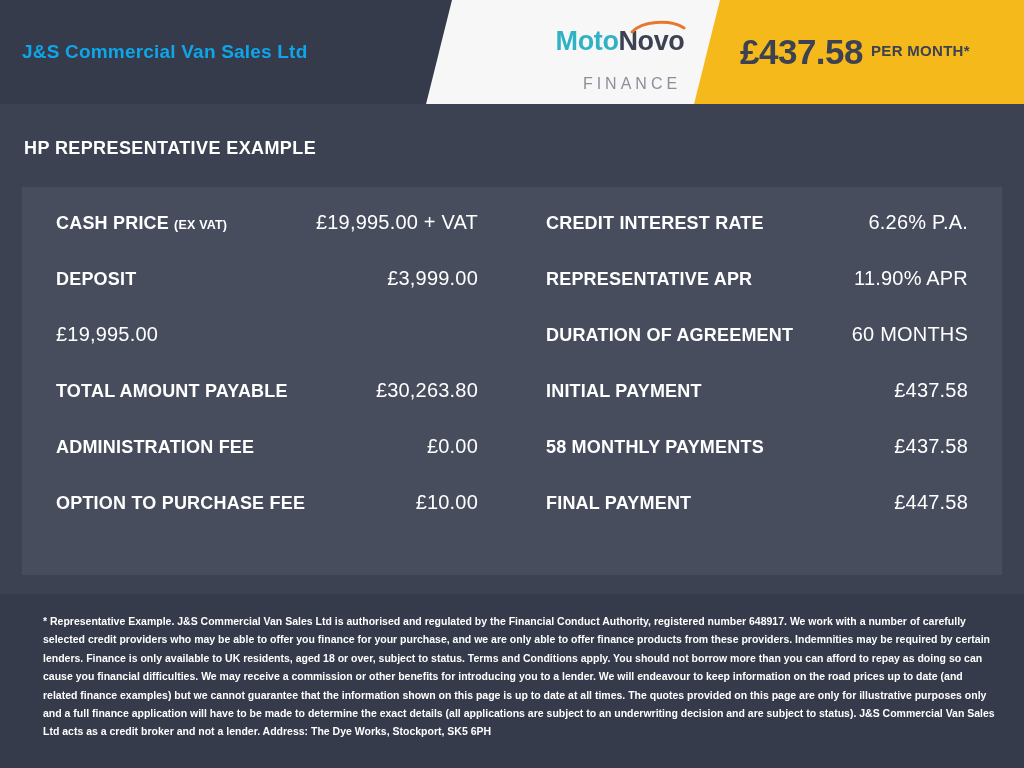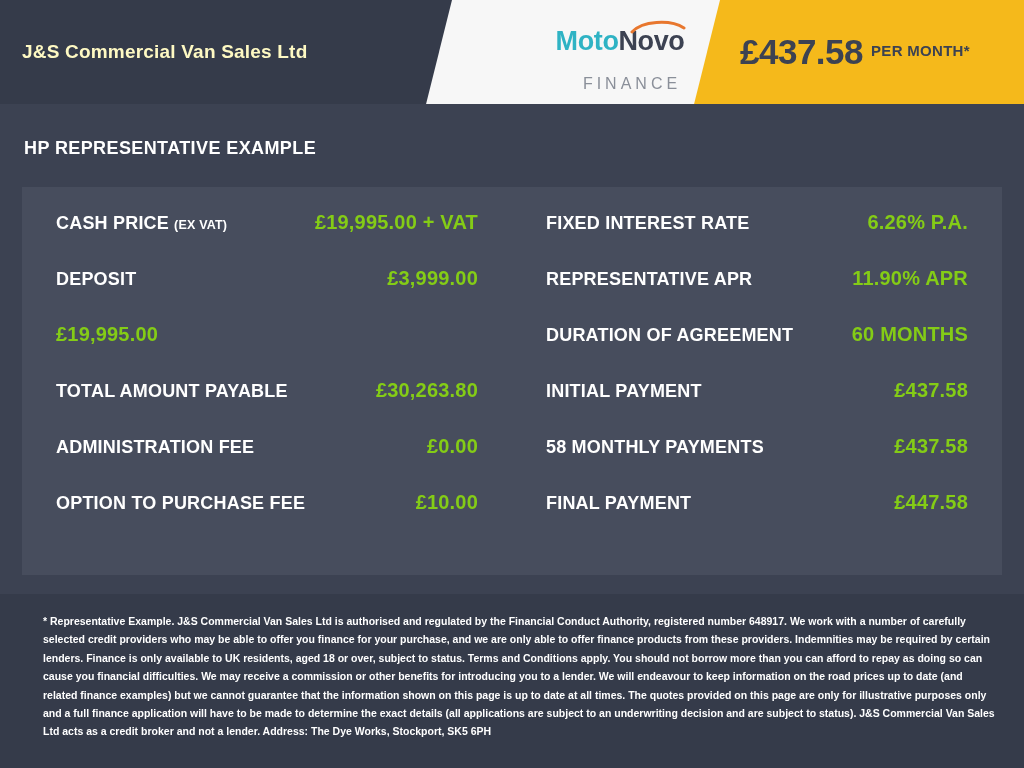--- a/index.html
+++ b/index.html
@@ -27,21 +27,21 @@
   }
   .header-dealer {
     position: absolute;
     left: 22px;
     top: 0;
     height: 104px;
     display: flex;
     align-items: center;
     font-size: 19px;
     font-weight: bold;
-    color: #fef9c3;
+    color: #0ea5e9;
     letter-spacing: 0.2px;
   }
   .header-white-panel {
     position: absolute;
     top: 0;
     left: 452px;
     width: 290px;
     height: 104px;
     background: #f7f7f7;
     transform: skewX(-14deg);
@@ -150,22 +150,22 @@
   }
   .row-label .sub {
     font-size: 12.5px;
     font-weight: bold;
     color: #ffffff;
     margin-left: 5px;
     letter-spacing: 0.2px;
   }
   .row-value {
     font-size: 20px;
-    font-weight: bold;
-    color: #84cc16;
+    font-weight: normal;
+    color: #ffffff;
     letter-spacing: 0.2px;
   }
 
   
   .footer {
     position: absolute;
     left: 0;
     right: 0;
     bottom: 0;
     top: 594px;
@@ -231,21 +231,21 @@
           <div class="row-label">ADMINISTRATION FEE</div>
           <div class="row-value">£0.00</div>
         </div>
         <div class="row">
           <div class="row-label">OPTION TO PURCHASE FEE</div>
           <div class="row-value">£10.00</div>
         </div>
       </div>
     <div class="panel" id="right-panel">
         <div class="row">
-          <div class="row-label">FIXED INTEREST RATE</div>
+          <div class="row-label">CREDIT INTEREST RATE</div>
           <div class="row-value">6.26% P.A.</div>
         </div>
         <div class="row">
           <div class="row-label">REPRESENTATIVE APR</div>
           <div class="row-value">11.90% APR</div>
         </div>
         <div class="row">
           <div class="row-label">DURATION OF AGREEMENT</div>
           <div class="row-value">60 MONTHS</div>
         </div>

